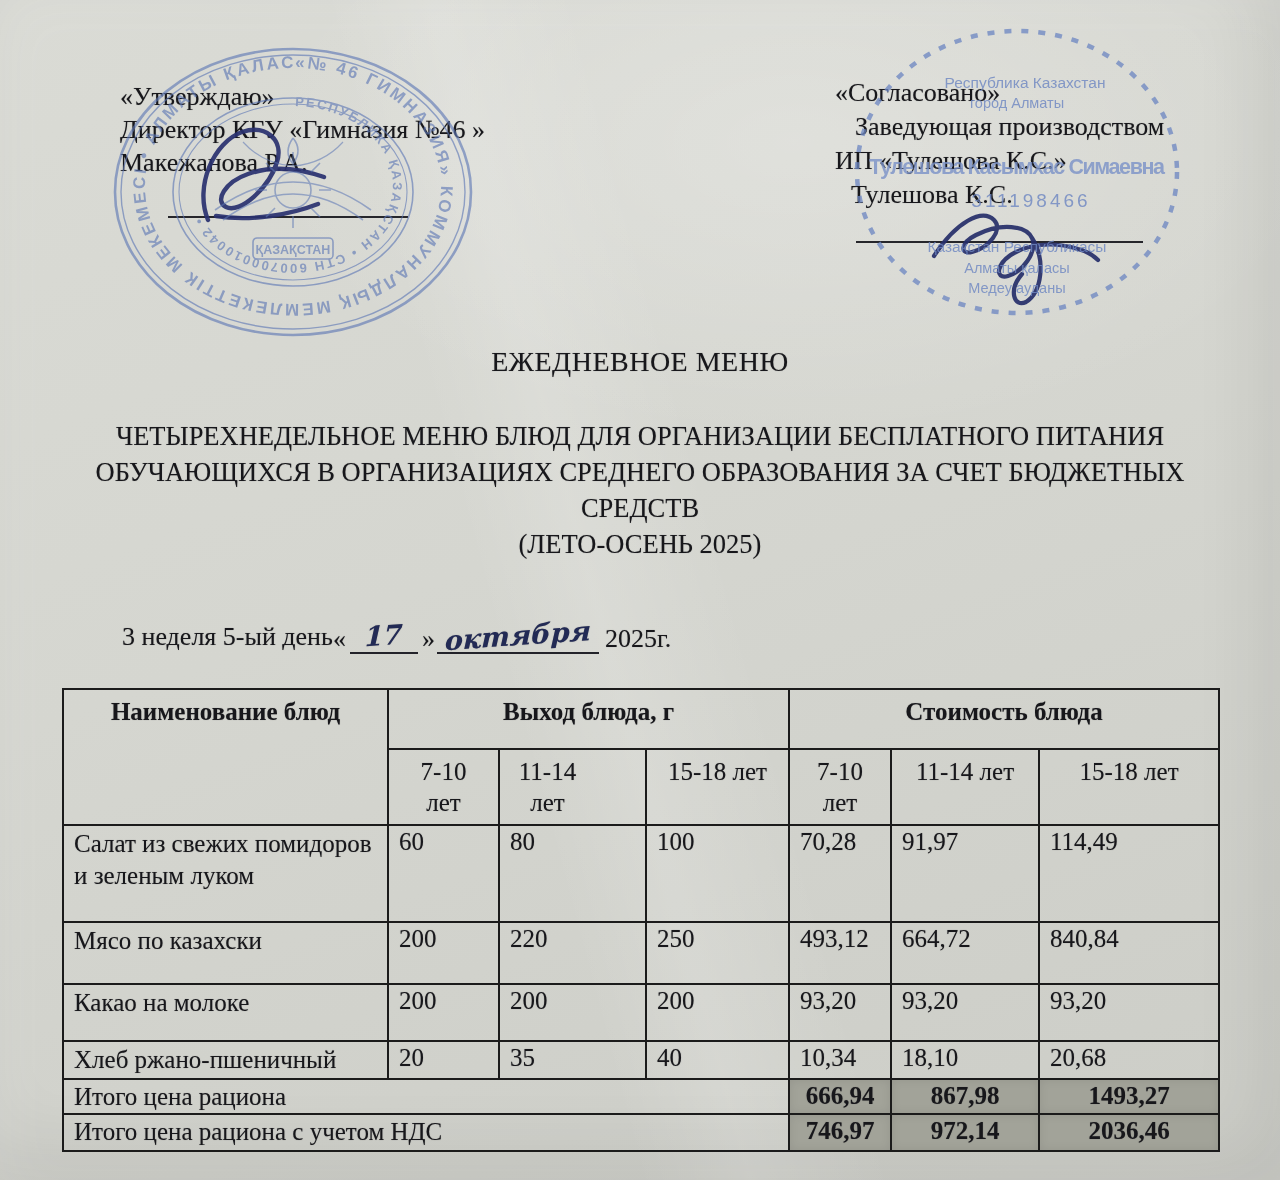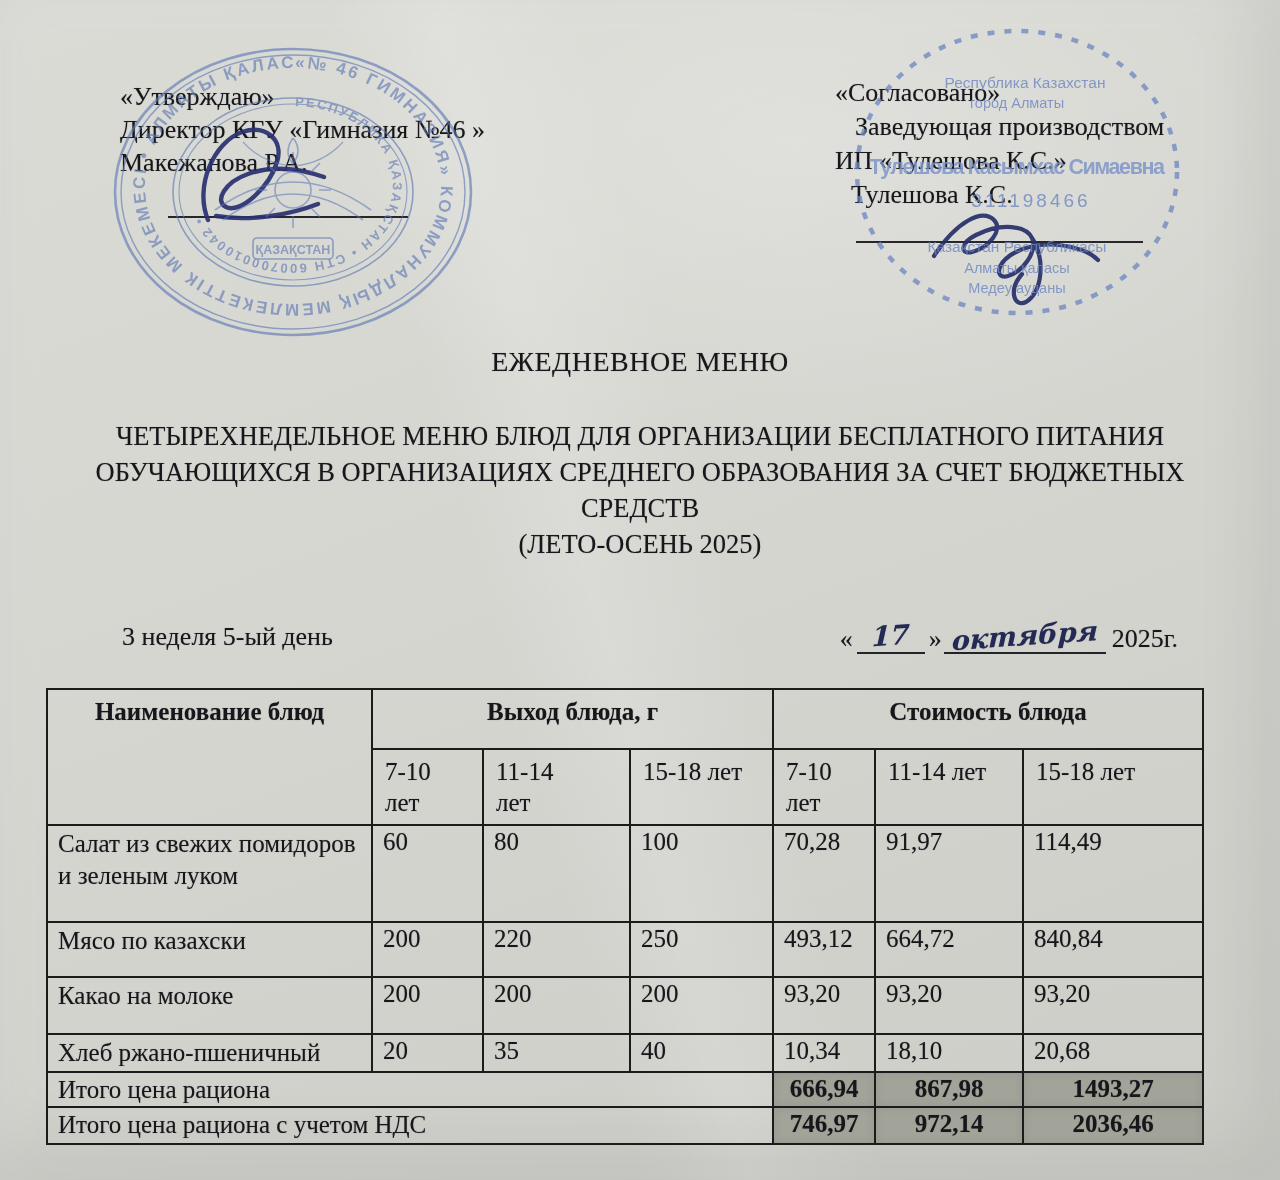--- a/index.html
+++ b/index.html
@@ -26,37 +26,37 @@
   .sig.right{left:928px;top:196px;}
   
   .stamp{position:absolute;pointer-events:none;}
   .stamp.left{left:103px;top:42px;opacity:.62;}
   .stamp.right{left:845px;top:22px;opacity:.85;}
   .stamp text{font-family:"Liberation Sans","DejaVu Sans",sans-serif;}
   
   .title{position:absolute;top:346px;left:0;width:100%;text-align:center;font-size:28px;letter-spacing:.5px;}
   .subtitle{position:absolute;top:418px;left:95px;width:1090px;text-align:center;font-size:26.5px;line-height:36px;}
   
-  .daterow{position:absolute;top:622px;left:122px;width:1056px;display:flex;justify-content:space-between;font-size:26px;}
+  .daterow{position:absolute;top:622px;left:122px;width:1056px;display:flex;font-size:26px;}
   .dateright{white-space:nowrap;}
   .slot{display:inline-block;border-bottom:2px solid #23232a;text-align:center;vertical-align:bottom;}
   .slot.day{width:68px;margin:0 4px;}
   .slot.month{width:162px;margin:0 6px 0 2px;}
   .hand{display:inline-block;font-family:"DejaVu Serif",serif;font-style:italic;font-weight:bold;
         color:#222a55;transform:rotate(-4deg) skewX(-6deg);font-size:27px;line-height:26px;}
   
-  .menu-table{position:absolute;top:688px;left:46px;border-collapse:collapse;table-layout:fixed;width:1156px;font-size:25px;}
+  .menu-table{position:absolute;top:688px;left:62px;border-collapse:collapse;table-layout:fixed;width:1156px;font-size:25px;}
   .menu-table td,.menu-table th{border:2.6px solid #1b1b1b;padding:2px 10px;vertical-align:top;font-weight:400;}
   .menu-table th.grp{font-weight:700;text-align:center;padding-top:8px;}
   .menu-table tr.h1{height:60px;}
   .menu-table tr.h2{height:74px;}
-  .menu-table th.age{text-align:left;padding:6px 12px;font-weight:400;line-height:31px;}
+  .menu-table th.age{text-align:center;padding:6px 12px;font-weight:400;line-height:31px;}
   .menu-table th.age.narrowpad{padding-right:62px;}
   .menu-table td.num{text-align:left;}
-  .menu-table tr.r0{height:97px;padding-left:24px;} .menu-table tr.r1{height:55px;}
+  .menu-table tr.r0{height:97px;padding-left:24px;} .menu-table tr.r1{height:62px;}
   .menu-table tr.r2{height:57px;} .menu-table tr.r3{height:36px;font-family:Liberation Serif, serif;}
   .menu-table tr.t0{height:34px;} .menu-table tr.t1{height:37px;padding-left:25px;}
   .menu-table td.total-label{font-size:25px;padding-top:3px;}
   .menu-table td.gray{background:#a2a399;font-weight:700;text-align:center;box-shadow:inset 0 0 10px rgba(0,0,0,.08);}
   .menu-table td.dish{line-height:32px;}
 </style>
 </head>
 <body>
 
 <div class="sheet">

